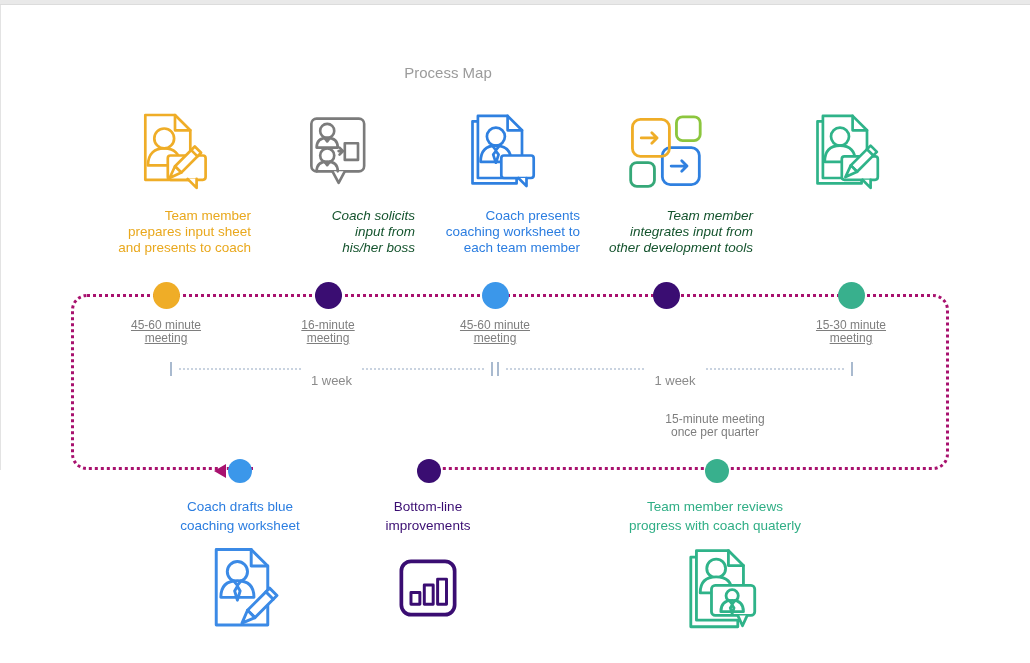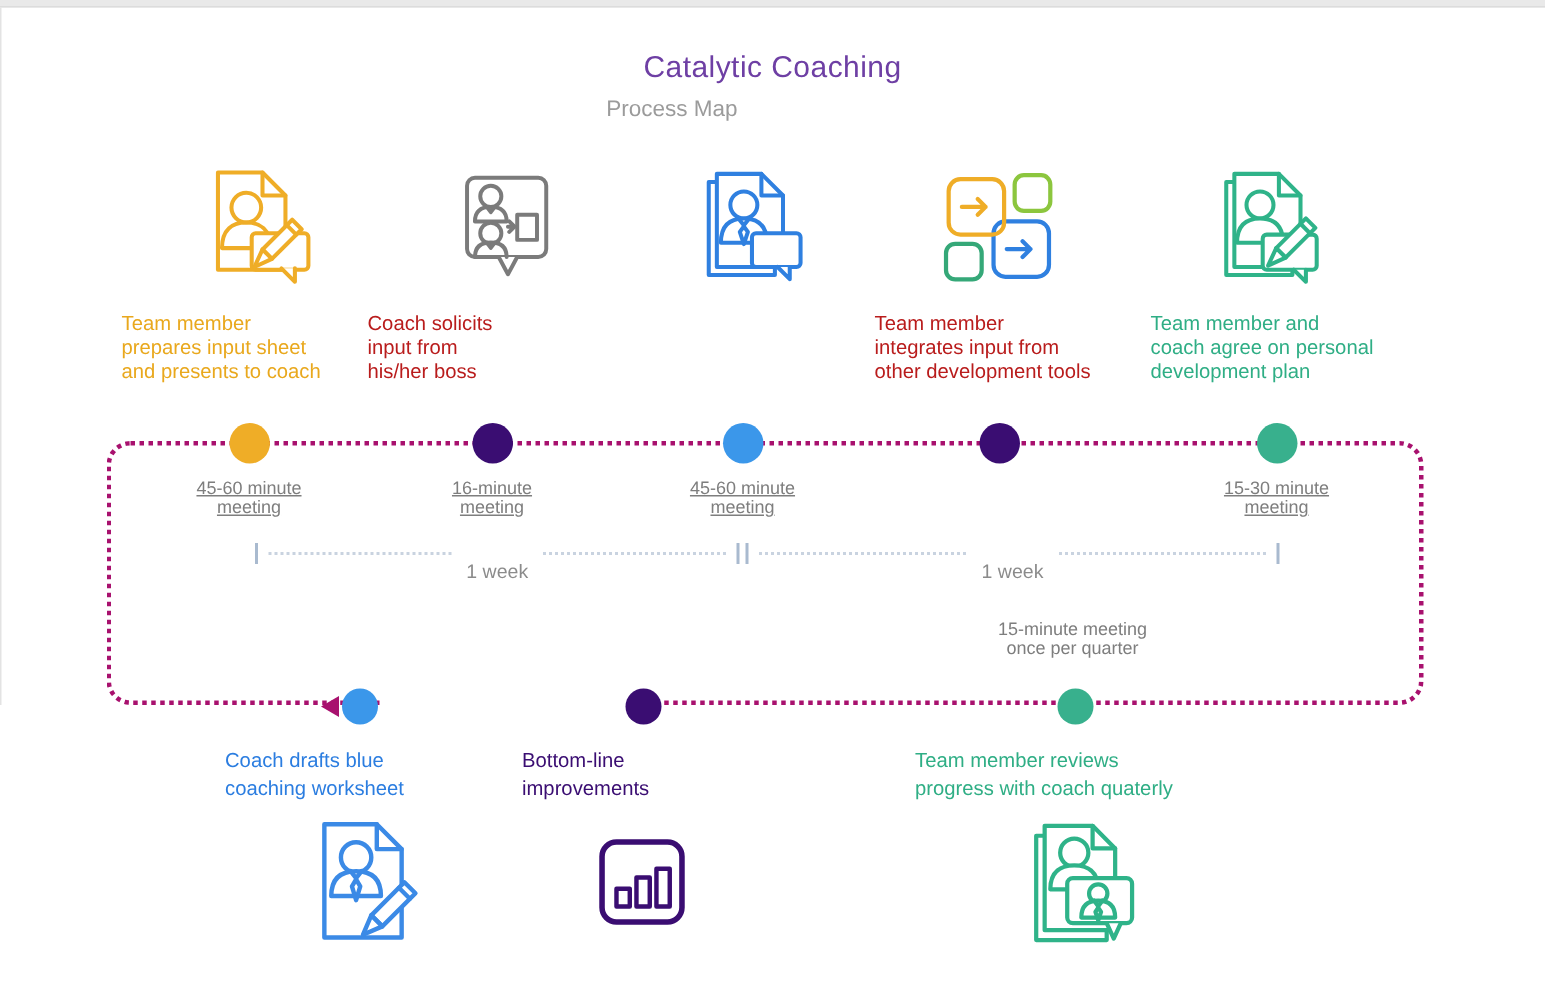--- a/index.html
+++ b/index.html
@@ -4,52 +4,51 @@
 <style>
   html,body{margin:0;padding:0;background:#fff;}
   body{font-family:"Liberation Sans", sans-serif;}
   .canvas{position:relative;width:1030px;height:663px;background:#ffffff;overflow:hidden;}
   .topstrip{position:absolute;top:0;left:0;width:1030px;height:4px;background:#e9e9e9;border-bottom:1px solid #dcdcdc;}
   .leftline{position:absolute;top:5px;left:0;width:1px;height:465px;background:#e3e3e3;}
 
   .title{position:absolute;top:34px;left:0;width:1030px;text-align:center;font-size:20px;color:#6e3fa4;letter-spacing:.3px;}
   .subtitle{position:absolute;top:64px;left:0;width:896px;text-align:center;font-size:15px;color:#9b9b9b;}
 
-  .stage-label{position:absolute;top:208px;width:170px;text-align:left;font-size:13.5px;line-height:16px;white-space:pre-line;}
-  .c-yellow{color:#e9a81d;} .c-gray{color:#b91c1c;} .c-blue{color:#2b7de0;} .c-green{color:#2fae85;} .c-purple{color:#3a0d72;}
+  .stage-label{position:absolute;top:208px;width:170px;text-align:right;font-size:13.5px;line-height:16px;white-space:pre-line;}
+  .c-yellow{color:#e9a81d;} .c-gray{color:#14532d;font-style:italic;} .c-blue{color:#2b7de0;} .c-green{color:#2fae85;} .c-purple{color:#3a0d72;}
 
   .icon{position:absolute;}
 
   .loop{position:absolute;left:71px;top:294px;width:878px;height:176px;border:3px dotted #a8116e;border-radius:16px;box-sizing:border-box;}
   .gapmask{position:absolute;left:253px;top:463px;width:163px;height:15px;background:#fff;}
   .loop-arrow{position:absolute;left:214px;top:464px;width:0;height:0;border-top:7px solid transparent;border-bottom:7px solid transparent;border-right:12px solid #a8116e;}
 
   .dot{position:absolute;border-radius:50%;}
   .dot-top{width:27px;height:27px;top:282px;}
   .dot-bottom{width:24px;height:24px;top:459px;}
 
   .meeting{position:absolute;top:319px;width:130px;text-align:center;font-size:12px;line-height:13px;color:#7e7e7e;white-space:pre-line;text-decoration:underline;}
 
   .interval{position:absolute;top:362px;height:14px;display:flex;align-items:center;}
   .tick{width:2px;height:14px;background:#a9bacf;}
   .dash{flex:1;height:0;border-top:2px dotted #c9d3e0;margin:0 7px;}
   .iv-label{font-size:13px;color:#8b8b8b;padding:0 3px;white-space:nowrap;margin-top:23px;}
 
   .note{position:absolute;left:630px;top:413px;width:170px;text-align:center;font-size:12px;line-height:13px;color:#7e7e7e;white-space:pre-line;}
 
-  .bstage-label{position:absolute;top:497px;text-align:left;font-size:13.5px;line-height:19px;white-space:pre-line;}
+  .bstage-label{position:absolute;top:497px;text-align:center;font-size:13.5px;line-height:19px;white-space:pre-line;}
 </style>
 </head>
 <body>
 
 <div class="canvas">
   <div class="topstrip"></div>
   <div class="leftline"></div>
 
-  <div class="title">Catalytic Coaching</div>
   <div class="subtitle">Process Map</div>
 
   <svg class="icon" style="left:118px;top:106px" width="96" height="90" viewBox="0 0 100 100">
     <g fill="none" stroke="#efad27" stroke-width="3" stroke-linejoin="round" stroke-linecap="round">
       <path d="M27,10 H60 L77,27 V82 H27 Z"></path>
         <path d="M60,10 V27 H77"></path>
       <circle cx="48" cy="36" r="11"></circle>
       <path d="M30,66 C30,52 38,47 48,47 C58,47 66,52 66,66 Z"></path>
       <rect x="52" y="55" width="42" height="27" rx="3" fill="#fff"></rect>
       <path d="M84,81 V91 L74,81" fill="#fff"></path>
@@ -113,26 +112,26 @@
       <path d="M80,48 L87,55"></path>
     </g>
   </svg>
 
   <div class="stage-label c-yellow" style="left:81px">Team member
 prepares input sheet
 and presents to coach</div>
   <div class="stage-label c-gray" style="left:245px">Coach solicits
 input from
 his/her boss</div>
+  <div class="stage-label c-blue" style="left:410px">Coach presents
+coaching worksheet to
+each team member</div>
   <div class="stage-label c-gray" style="left:583px">Team member
 integrates input from
 other development tools</div>
-  <div class="stage-label c-green" style="left:767px">Team member and
-coach agree on personal
-development plan</div>
 
   <div class="loop"></div>
   <div class="gapmask"></div>
   <div class="loop-arrow"></div>
 
   <div class="dot dot-top" style="left:153px;background:#efad27"></div>
   <div class="dot dot-top" style="left:315px;background:#3a0d72"></div>
   <div class="dot dot-top" style="left:482px;background:#3b97ea"></div>
   <div class="dot dot-top" style="left:653px;background:#3a0d72"></div>
   <div class="dot dot-top" style="left:838px;background:#38b08d"></div>

